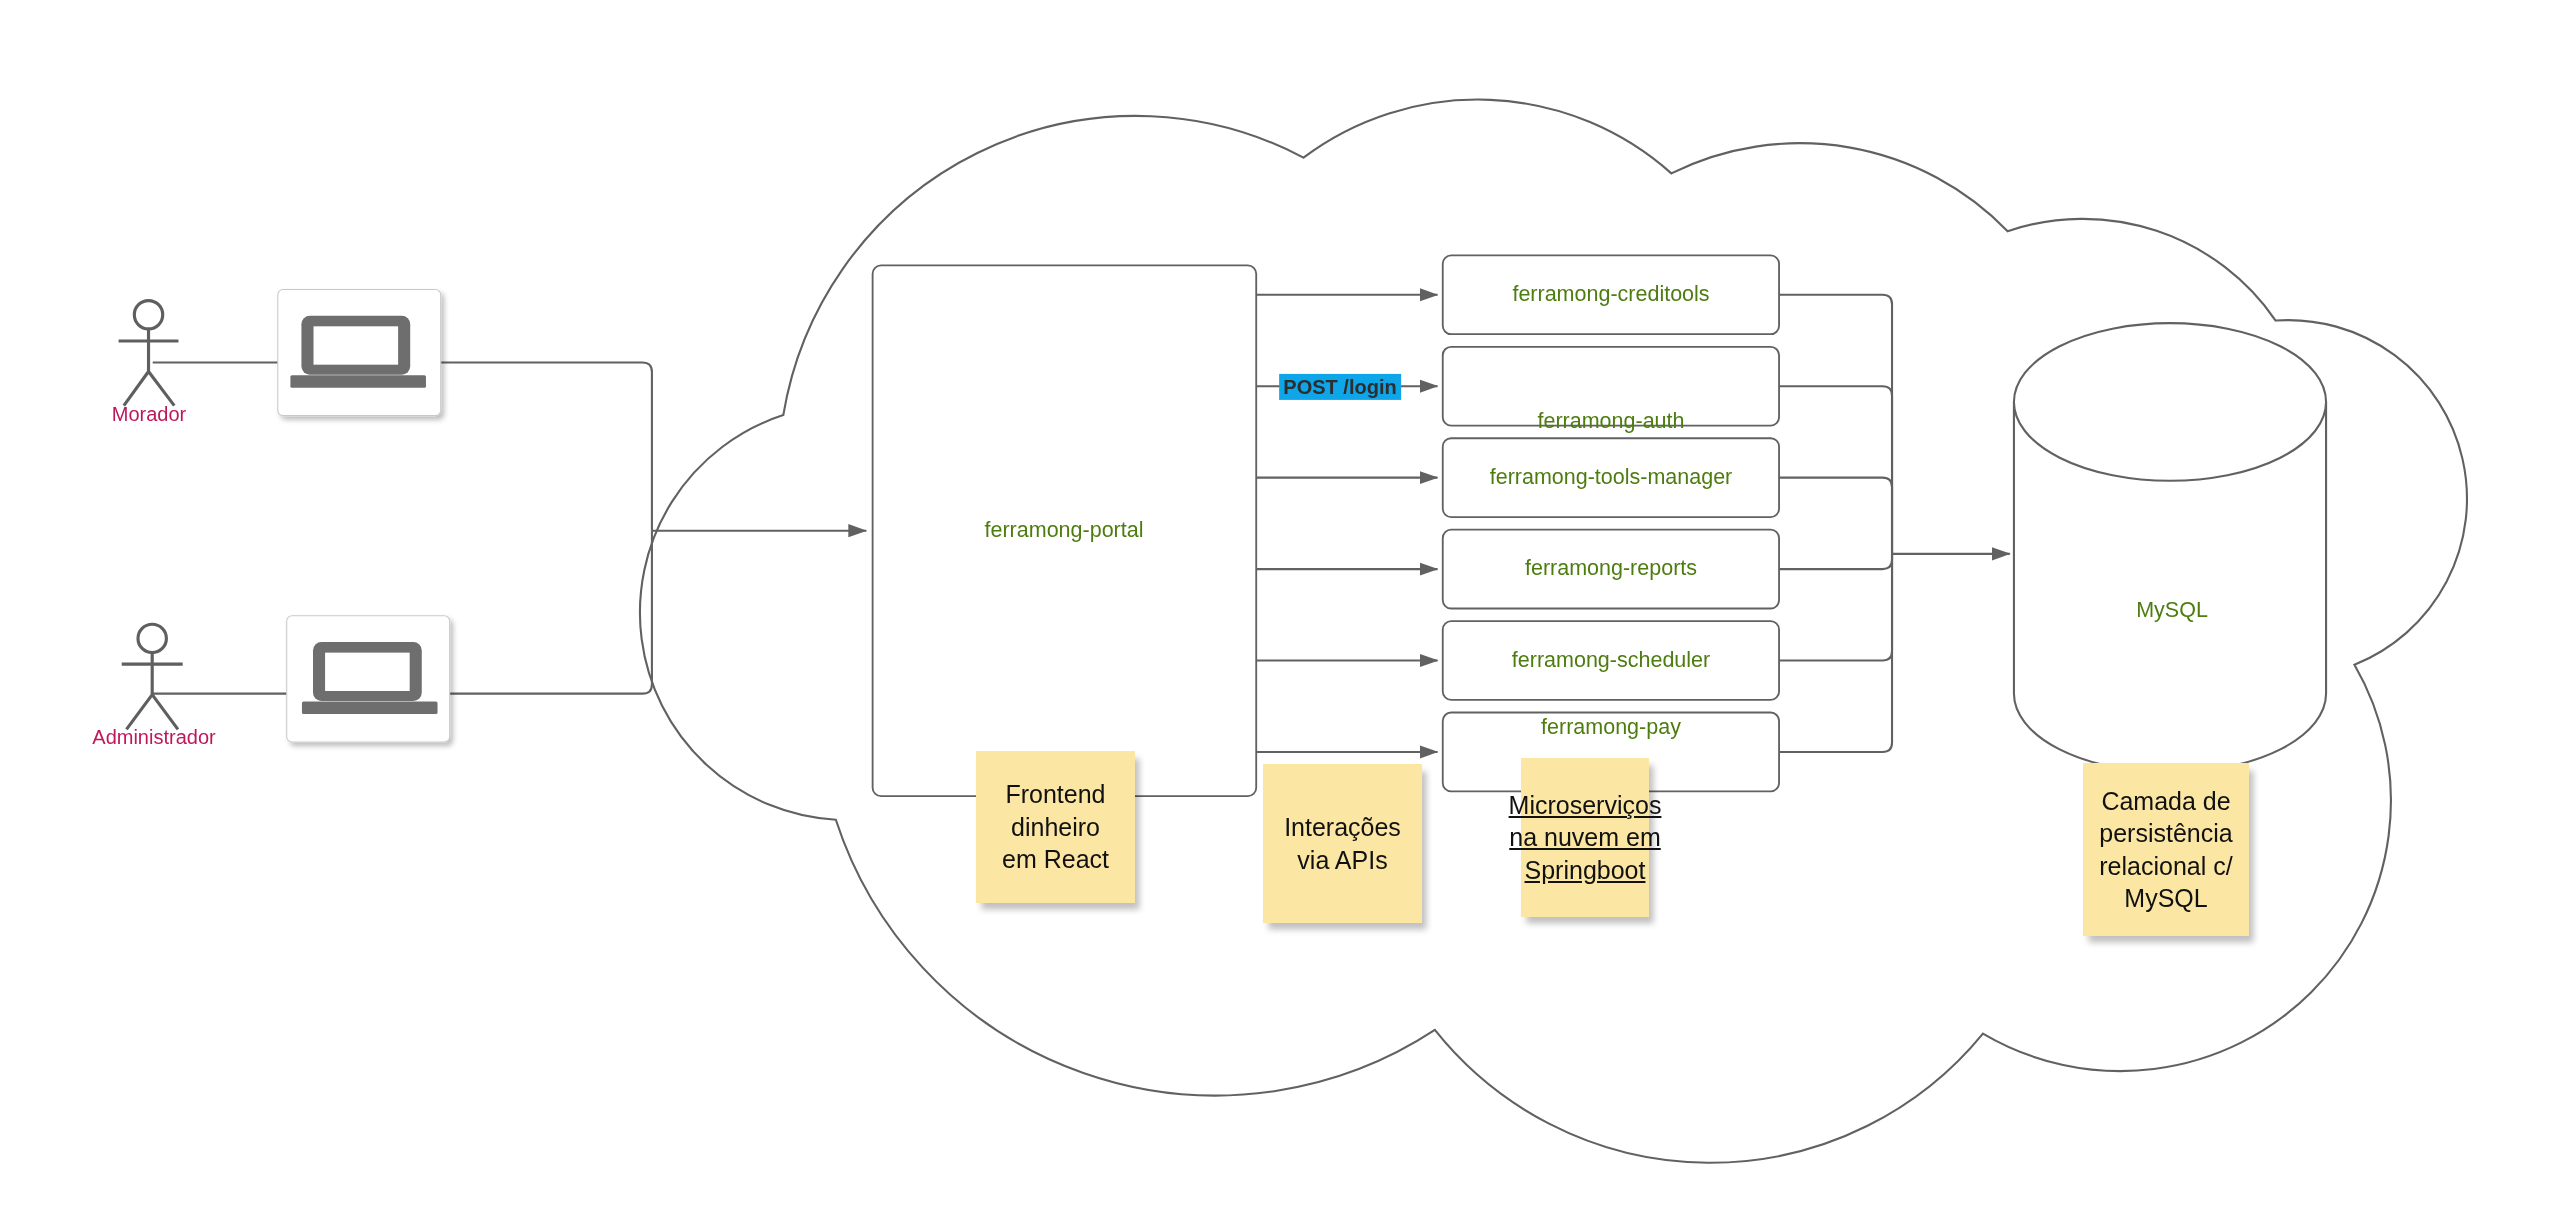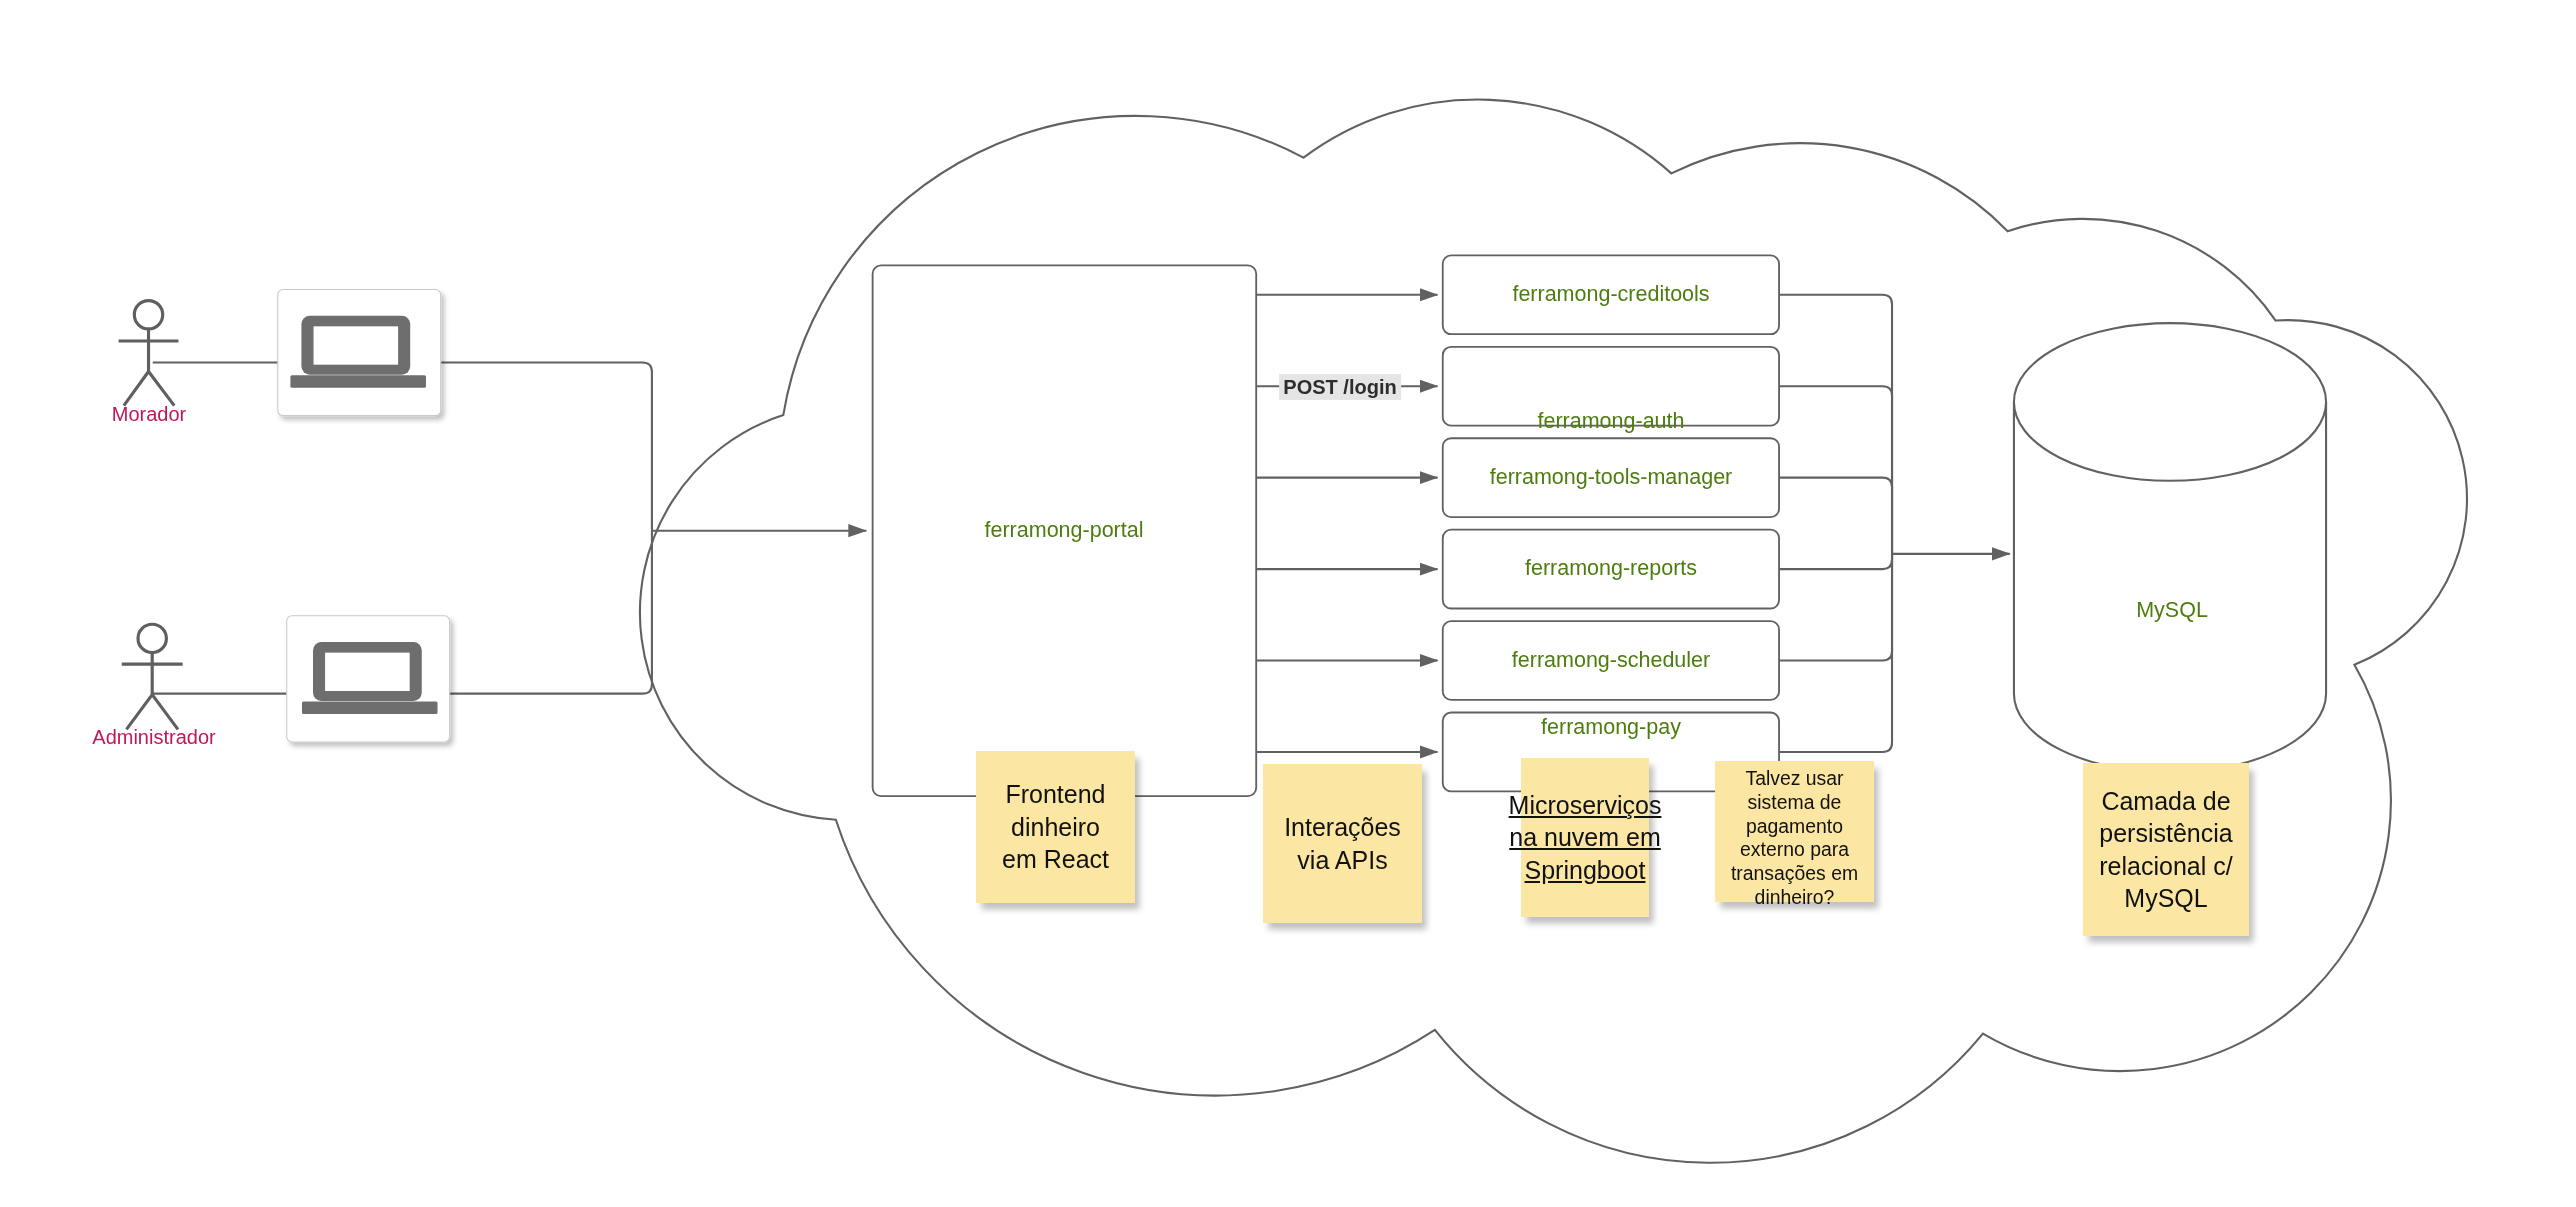--- a/index.html
+++ b/index.html
@@ -19,21 +19,21 @@
     color: #4d7c0f;
     font-size: 21.5px;
     line-height: 1.2;
     text-align: center;
   }
   .actor-lbl { font-size: 20px; color: #be185d; }
   .edge-lbl {
     font-size: 20px;
     font-weight: 700;
     color: #2d2d2d;
-    background: #e5e5e5;
+    background: #0ea5e9;
     padding: 1.1px 4.2px;
   }
   .note {
     position: absolute;
     background: #FBE7A3;
     box-shadow: 5.3px 7.4px 6.3px rgba(0,0,0,0.25);
     display: flex;
     align-items: center;
     justify-content: center;
     text-align: center;
@@ -151,25 +151,19 @@
   <div class="lbl" style="left:2172px; top:611px;">MySQL</div>
 
   <div class="note" style="left:976px; top:751px; width:159px; height:152px;">Frontend
 dinheiro
 em React</div>
   <div class="note" style="left:1263px; top:764px; width:159px; height:159px;">Interações
 via APIs</div>
   <div class="note" style="left:1521px; top:758px; width:128px; height:159px;text-decoration:underline;">Microserviços
 na nuvem em
 Springboot</div>
-  <div class="note note-small" style="left:1715px; top:761px; width:159px; height:141px;">Talvez usar
-sistema de
-pagamento
-externo para
-transações em
-dinheiro?</div>
   <div class="note" style="left:2083px; top:763px; width:166px; height:173px;">Camada de
 persistência
 relacional c/
 MySQL</div>
 
 </div>
 
 
 </body></html>

